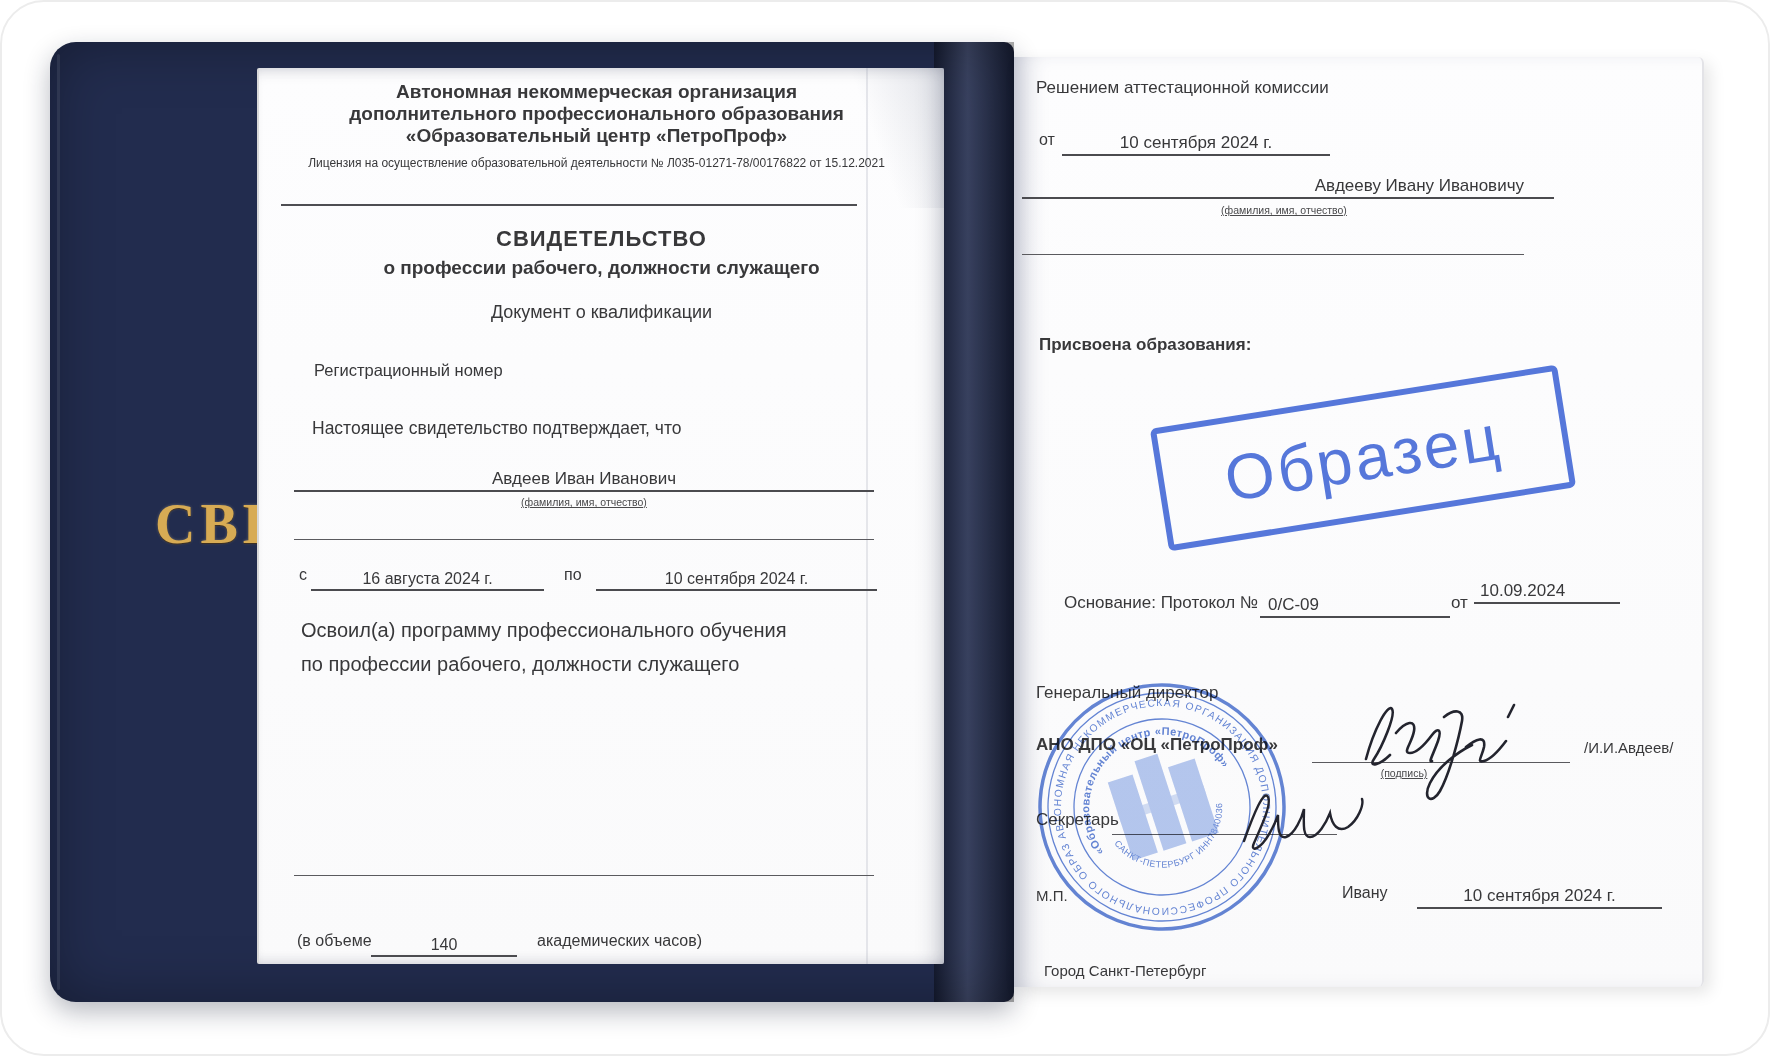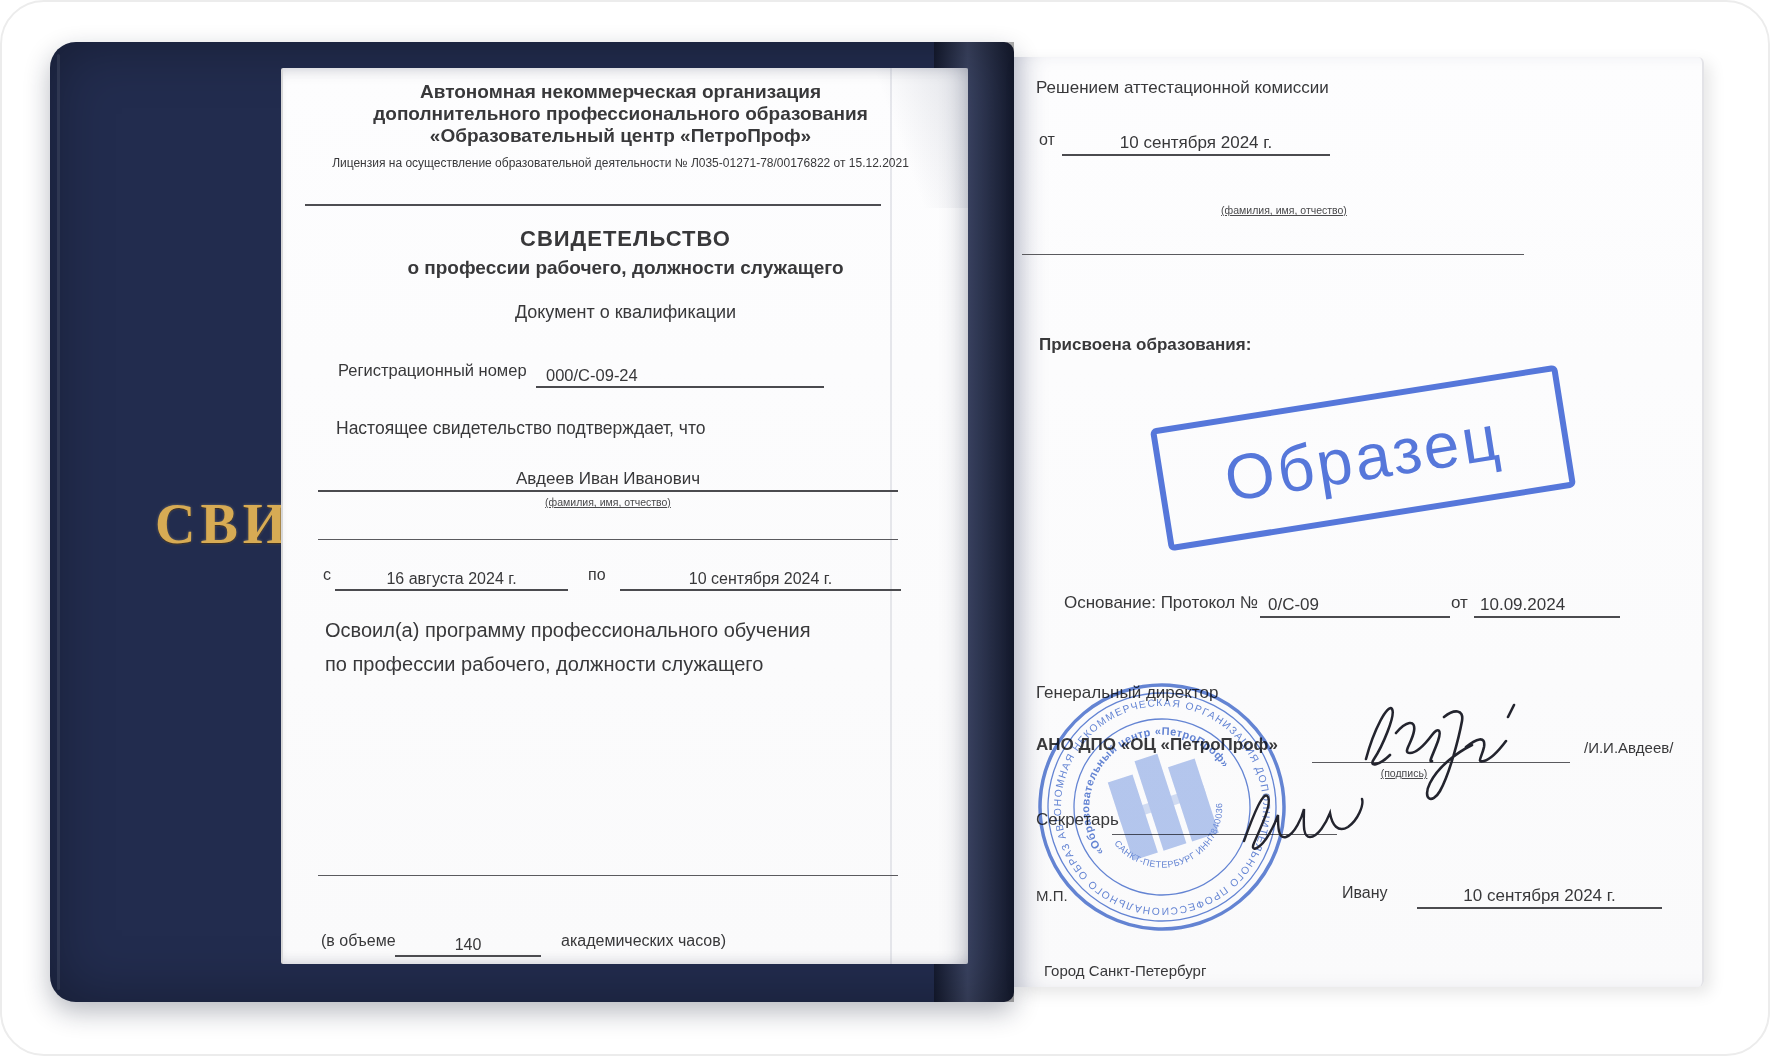--- a/index.html
+++ b/index.html
@@ -21,21 +21,21 @@
   .gold-text{position:absolute;left:153px;top:490px;z-index:1;
              font-family:"Liberation Serif", serif;font-weight:bold;font-size:56px;letter-spacing:5px;
              color:#d7ab54;text-shadow:0 1px 1px rgba(60,35,0,.65), 0 0 3px rgba(255,230,160,.35);
              white-space:nowrap;}
   
   .page{position:absolute;z-index:2;background:linear-gradient(180deg,#fdfdfe 0%,#fafafb 100%);
         color:#38383a;}
   .left-page{left:255px;top:66px;width:685px;height:896px;border-left:2px solid #d8d8d8;
         border-radius:2px;
         box-shadow:inset -18px 0 24px -16px rgba(30,36,66,.35), inset 0 12px 16px -12px rgba(30,36,66,.22),
-                   inset 0 -10px 14px -10px rgba(30,36,66,.18);margin-left:24px;}
+                   inset 0 -10px 14px -10px rgba(30,36,66,.18);}
   .right-page{left:1012px;top:55px;width:688px;height:930px;border-radius:0 6px 6px 0;
         border-right:2px solid #e3e3e7;
         box-shadow:inset 22px 0 28px -18px rgba(40,50,90,.40), 6px 6px 16px rgba(0,0,0,.10);}
   .pocket-edge{position:absolute;right:76px;top:0;bottom:0;width:2px;background:rgba(150,155,175,.22);}
   .corner-shade{position:absolute;right:0;top:0;width:95px;height:140px;
         background:linear-gradient(250deg, rgba(135,142,162,.25), rgba(135,142,162,0) 65%);}
   
   .abs{position:absolute;white-space:nowrap;}
   .ctr{text-align:center;}
   .b{font-weight:bold;}
@@ -76,23 +76,20 @@
       <div class="b" style="font-size:19px;line-height:22px;">«Образовательный центр «ПетроПроф»</div>
       <div style="font-size:12px;margin-top:9px;">Лицензия на осуществление образовательной деятельности № Л035-01271-78/00176822 от 15.12.2021</div>
     </div>
     <div class="line" style="left:22px;width:576px;top:136px;"></div>
 
     <div class="abs ctr b" style="left:0;width:100%;top:158px;font-size:22px;letter-spacing:1px;">СВИДЕТЕЛЬСТВО</div>
     <div class="abs ctr" style="left:0;width:100%;top:234px;font-size:18px;">Документ о квалификации</div>
     <div class="abs ctr b" style="left:0;width:100%;top:189px;font-size:19px;">о профессии рабочего, должности служащего</div>
 
     <div class="abs" style="left:55px;top:293px;font-size:16.5px;">Регистрационный номер</div>
-    <div class="bl left" style="left:253px;width:278px;top:283px;height:34px;font-size:16.5px;padding-left:10px;">
-      <span>000/С-09-24</span>
-    </div>
 
     <div class="abs" style="left:53px;top:350px;font-size:17.5px;">Настоящее свидетельство подтверждает, что</div>
 
     <div class="bl" style="left:35px;width:580px;top:391px;height:30px;font-size:17px;">
       <span>Авдеев Иван Иванович</span>
     </div>
     <div class="abs ctr small" style="left:35px;width:580px;top:428px;">(фамилия, имя, отчество)</div>
 
     <div class="line thin" style="left:35px;width:580px;top:471px;"></div>
 
@@ -119,34 +116,37 @@
 
   <div class="page right-page">
 
     <div class="abs" style="left:22px;top:21px;font-size:17px;">Решением аттестационной комиссии</div>
 
     <div class="abs" style="left:25px;top:74px;font-size:16px;">от</div>
     <div class="bl" style="left:48px;width:268px;top:64px;height:32px;font-size:17px;">
       <span>10 сентября 2024 г.</span>
     </div>
 
+    <div class="bl" style="left:8px;width:502px;top:107px;height:32px;font-size:17px;justify-content:flex-end;padding-right:30px;">
+      <span>Авдееву Ивану Ивановичу</span>
+    </div>
     <div class="abs ctr small" style="left:120px;width:300px;top:147px;">(фамилия, имя, отчество)</div>
 
     <div class="line thin" style="left:8px;width:502px;top:197px;"></div>
 
     <div class="abs b" style="left:25px;top:278px;font-size:17px;">Присвоена образования:</div>
 
     <div class="sample-stamp">Образец</div>
 
     <div class="abs" style="left:22px;top:536px;font-size:17px;margin-left:28px;">Основание: Протокол №</div>
     <div class="bl left" style="left:246px;width:182px;top:526px;height:32px;font-size:17px;padding-left:8px;">
       <span>0/С-09</span>
     </div>
     <div class="abs" style="left:437px;top:536px;font-size:17px;">от</div>
-    <div class="bl left" style="left:460px;width:140px;top:526px;height:32px;font-size:17px;padding-left:6px;">
+    <div class="bl left" style="left:460px;width:140px;top:512px;height:32px;font-size:17px;padding-left:6px;">
       <span>10.09.2024</span>
     </div>
 
     <div class="abs" style="left:22px;top:626px;font-size:17px;">Генеральный директор</div>
     <div class="abs b" style="left:22px;top:678px;font-size:17px;">АНО ДПО «ОЦ «ПетроПроф»</div>
     <div class="line thin" style="left:298px;width:258px;top:705px;"></div>
     <div class="abs ctr small" style="left:330px;width:120px;top:710px;">(подпись)</div>
     <div class="abs" style="left:570px;top:682px;font-size:15px;">/И.И.Авдеев/</div>
 
     <div class="abs" style="left:22px;top:753px;font-size:17px;">Секретарь</div>

